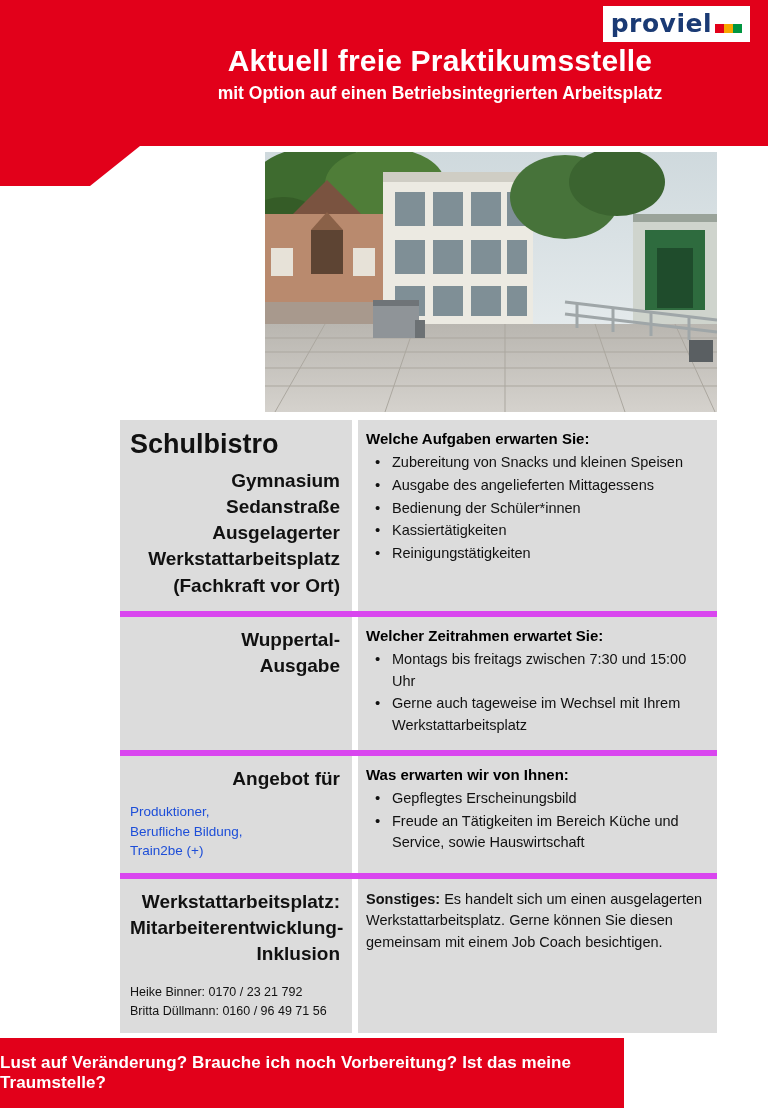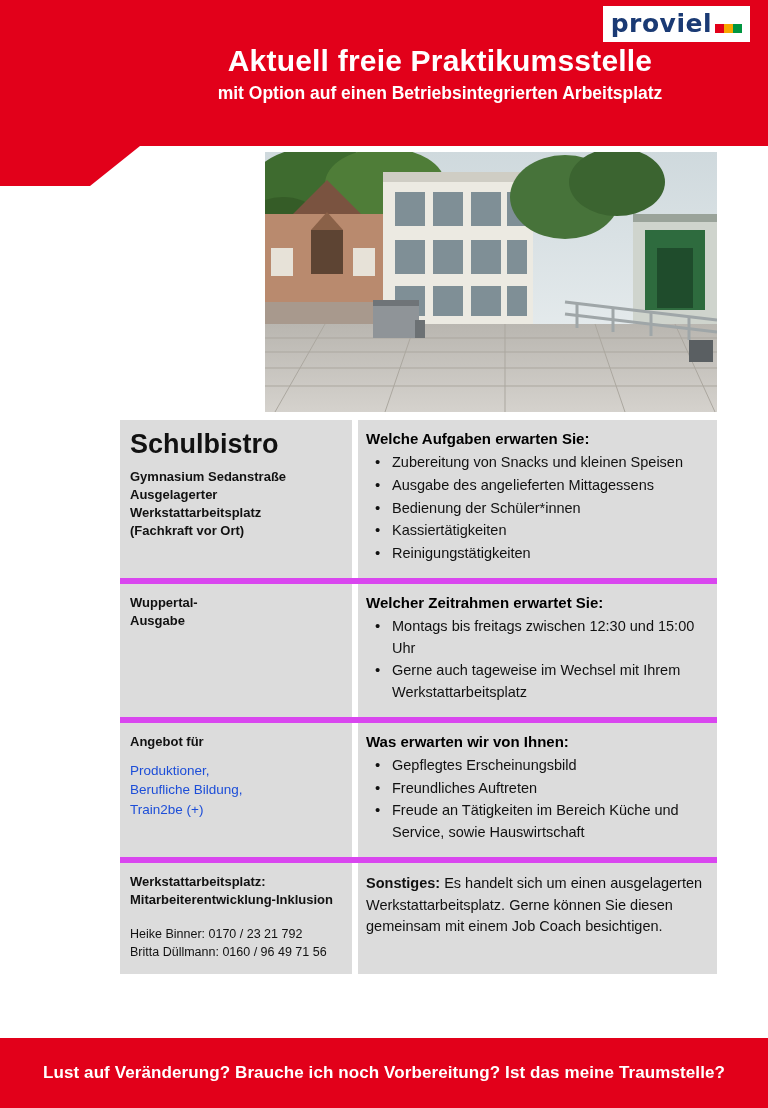--- a/index.html
+++ b/index.html
@@ -124,25 +124,26 @@
   }
 
   .big-title {
     font-size: 27px;
     font-weight: bold;
     color: #111111;
     line-height: 1.1;
     margin: 0 0 8px 0;
   }
   .left-bold {
-    font-size: 13px;
+    font-size: 19px;
     font-weight: bold;
     color: #111111;
     line-height: 1.38;
     margin: 0;
+    text-align: right;
   }
   .left-plain {
     font-size: 13.5px;
     color: #1d4ed8;
     line-height: 1.45;
     margin: 0;
   }
   .left-small {
     font-size: 12.5px;
     color: #111111;
@@ -186,21 +187,21 @@
   }
   .sonst-label {
     font-weight: bold;
   }
 
   
   .footer-band {
     position: absolute;
     left: 0;
     bottom: 0;
-    width: 768px;
+    width: 624px;
     height: 70px;
     background: #e2001a;
     display: flex;
     align-items: center;
     justify-content: center;
     margin-top: 40px;
   }
   .footer-text {
     color: #ffffff;
     font-size: 17px;
@@ -334,40 +335,39 @@
 
   <div class="row">
     <div class="cell-left">
       <div class="left-bold" style="white-space:pre-line">Wuppertal-
 Ausgabe</div>
     </div>
     <div class="cell-gap"></div>
     <div class="cell-right">
       <div class="q-head">Welcher Zeitrahmen erwartet Sie:</div>
       <ul class="bullets">
-        <li>Montags bis freitags zwischen 12:30 und 15:00 Uhr</li>
+        <li>Montags bis freitags zwischen 7:30 und 15:00 Uhr</li>
         <li>Gerne auch tageweise im Wechsel mit Ihrem Werkstattarbeitsplatz</li>
       </ul>
     </div>
   </div>
 
   <div class="row">
     <div class="cell-left">
       <div class="left-bold">Angebot für</div>
       <div class="spacer-8"></div>
       <div class="left-plain" style="white-space:pre-line">Produktioner,
 Berufliche Bildung,
 Train2be (+)</div>
     </div>
     <div class="cell-gap"></div>
     <div class="cell-right">
       <div class="q-head">Was erwarten wir von Ihnen:</div>
       <ul class="bullets">
         <li>Gepflegtes Erscheinungsbild</li>
-        <li>Freundliches Auftreten</li>
         <li>Freude an Tätigkeiten im Bereich Küche und Service, sowie Hauswirtschaft</li>
       </ul>
     </div>
   </div>
 
   <div class="row">
     <div class="cell-left">
       <div class="left-bold" style="white-space:pre-line">Werkstattarbeitsplatz:
 Mitarbeiterentwicklung-Inklusion</div>
       <div class="spacer-14"></div>

